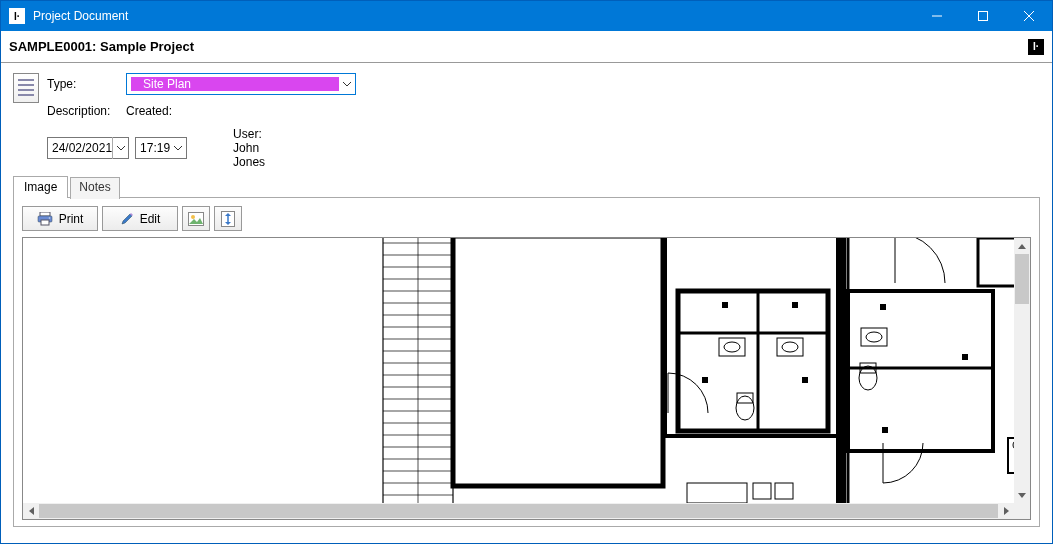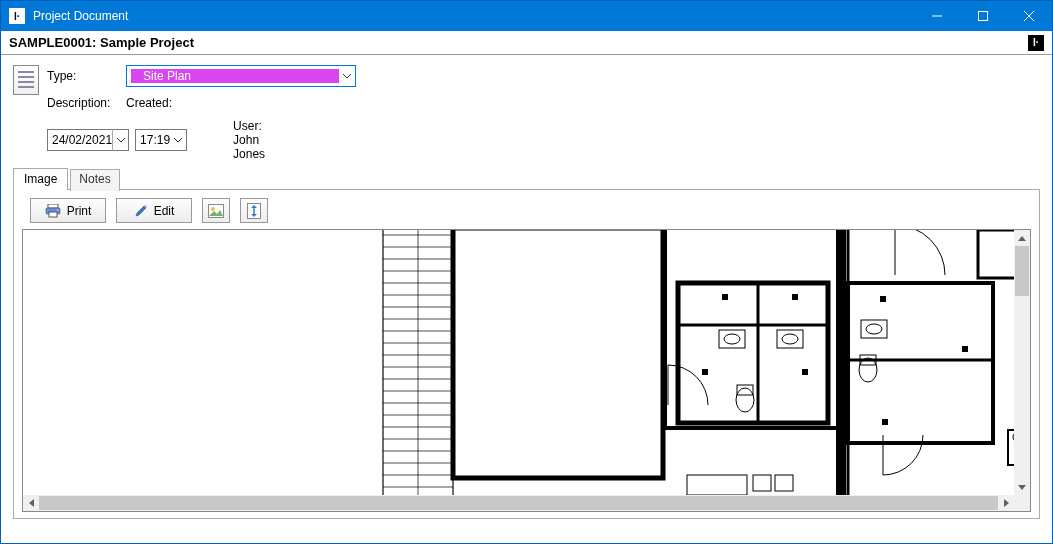--- a/index.html
+++ b/index.html
@@ -4,21 +4,21 @@
 <style>
   * { box-sizing: border-box; }
   html, body { margin:0; padding:0; font-family: "Segoe UI", Tahoma, Arial, sans-serif; font-size:12px; background:#fff; }
   .window { width:1053px; height:544px; background:#fff; position:relative; border:1px solid #005FBA; }
   .titlebar { height:30px; background:#0078D7; color:#fff; display:flex; align-items:center; padding:0 0 0 8px; }
   .titlebar .app-icon { width:16px; height:16px; background:#fff; color:#000; display:flex; align-items:center; justify-content:center; font-weight:bold; font-size:10px; margin-right:8px; }
   .titlebar .title { flex:1; font-size:12px; }
   .titlebar .win-btns { display:flex; height:30px; }
   .titlebar .win-btn { width:46px; display:flex; align-items:center; justify-content:center; cursor:pointer; }
   .titlebar .win-btn svg { width:10px; height:10px; }
-  .header-row { height:24px; border-bottom:1px solid #999; display:flex; align-items:center; padding:0 8px; font-weight:bold; font-size:13px; }
+  .header-row { height:32px; border-bottom:1px solid #999; display:flex; align-items:center; padding:0 8px; font-weight:bold; font-size:13px; }
   .header-row .spacer { flex:1; }
   .header-row .logo-icon { width:16px; height:16px; background:#000; color:#fff; display:flex; align-items:center; justify-content:center; font-size:10px; font-weight:bold; }
   .content { padding:10px 12px 8px 12px; }
   .form-area { display:flex; align-items:flex-start; gap:8px; margin-bottom:6px; }
   .doc-icon { width:26px; height:30px; border:1px solid #888; background:linear-gradient(#fff,#f0f0f0); position:relative; }
   .doc-icon::before { content:""; position:absolute; left:4px; top:5px; right:4px; height:2px; background:#88a; }
   .doc-icon::after { content:""; position:absolute; left:4px; top:10px; right:4px; height:2px; background:#88a; box-shadow:0 5px 0 #88a, 0 10px 0 #88a; }
   .form-grid { display:grid; grid-template-columns:70px auto; row-gap:6px; column-gap:6px; align-items:center;gap:9px; }
   .form-grid label { text-align:left; color:#000; }
   .combo, .textin, .datein, .timein { height:22px; border:1px solid #777; background:#fff; display:flex; align-items:center; padding:0 4px; font-size:12px; position:relative; }
@@ -30,21 +30,21 @@
   .textin { width:500px; }
   .textin input { border:0; outline:0; width:100%; font:inherit; }
   .row-created { display:flex; align-items:center; gap:6px; }
   .datein { width:94px;text-align:right; }
   .timein { width:78px; }
   .user-lbl { margin-left:40px; }
   .tabs { display:flex; gap:2px; margin-top:2px; position:relative; z-index:2; }
   .tab { border:1px solid #aaa; border-bottom:0; padding:3px 10px 4px; background:#fff; position:relative; top:1px; font-size:12px; cursor:pointer; }
   .tab.inactive { background:#f4f4f4; color:#333; top:2px; padding:2px 8px 3px; }
   .tab-panel { border:1px solid #aaa; padding:8px 8px 6px 8px; height:330px; position:relative; display:flex; flex-direction:column; }
-  .toolbar { display:flex; gap:10px; align-items:center; margin-bottom:6px;margin-left:8px; }
+  .toolbar { display:flex; gap:4px; align-items:center; margin-bottom:6px; }
   .btn { height:25px; min-width:76px; border:1px solid #999; background:linear-gradient(#fdfdfd,#ececec); display:flex; align-items:center; justify-content:center; gap:6px; padding:0 10px; font-size:12px; cursor:pointer; }
   .btn.icon-only { min-width:28px; width:28px; padding:0; }
   .img-canvas-wrap { flex:1; border:1px solid #888; position:relative; overflow:hidden; background:#fff; }
   .img-canvas { position:absolute; inset:0 16px 16px 0; overflow:hidden; background:#fff; }
   .plan-svg { position:absolute; left:0; top:-5px; width:1010px; height:285px; }
   .vscroll { position:absolute; top:0; right:0; bottom:16px; width:16px; background:#f0f0f0; display:flex; flex-direction:column; }
   .hscroll { position:absolute; left:0; right:16px; bottom:0; height:16px; background:#f0f0f0; display:flex; }
   .scroll-corner { position:absolute; right:0; bottom:0; width:16px; height:16px; background:#f0f0f0; }
   .sbtn { width:16px; height:16px; display:flex; align-items:center; justify-content:center; background:#f0f0f0; }
   .strack { flex:1; background:#f0f0f0; position:relative; }

